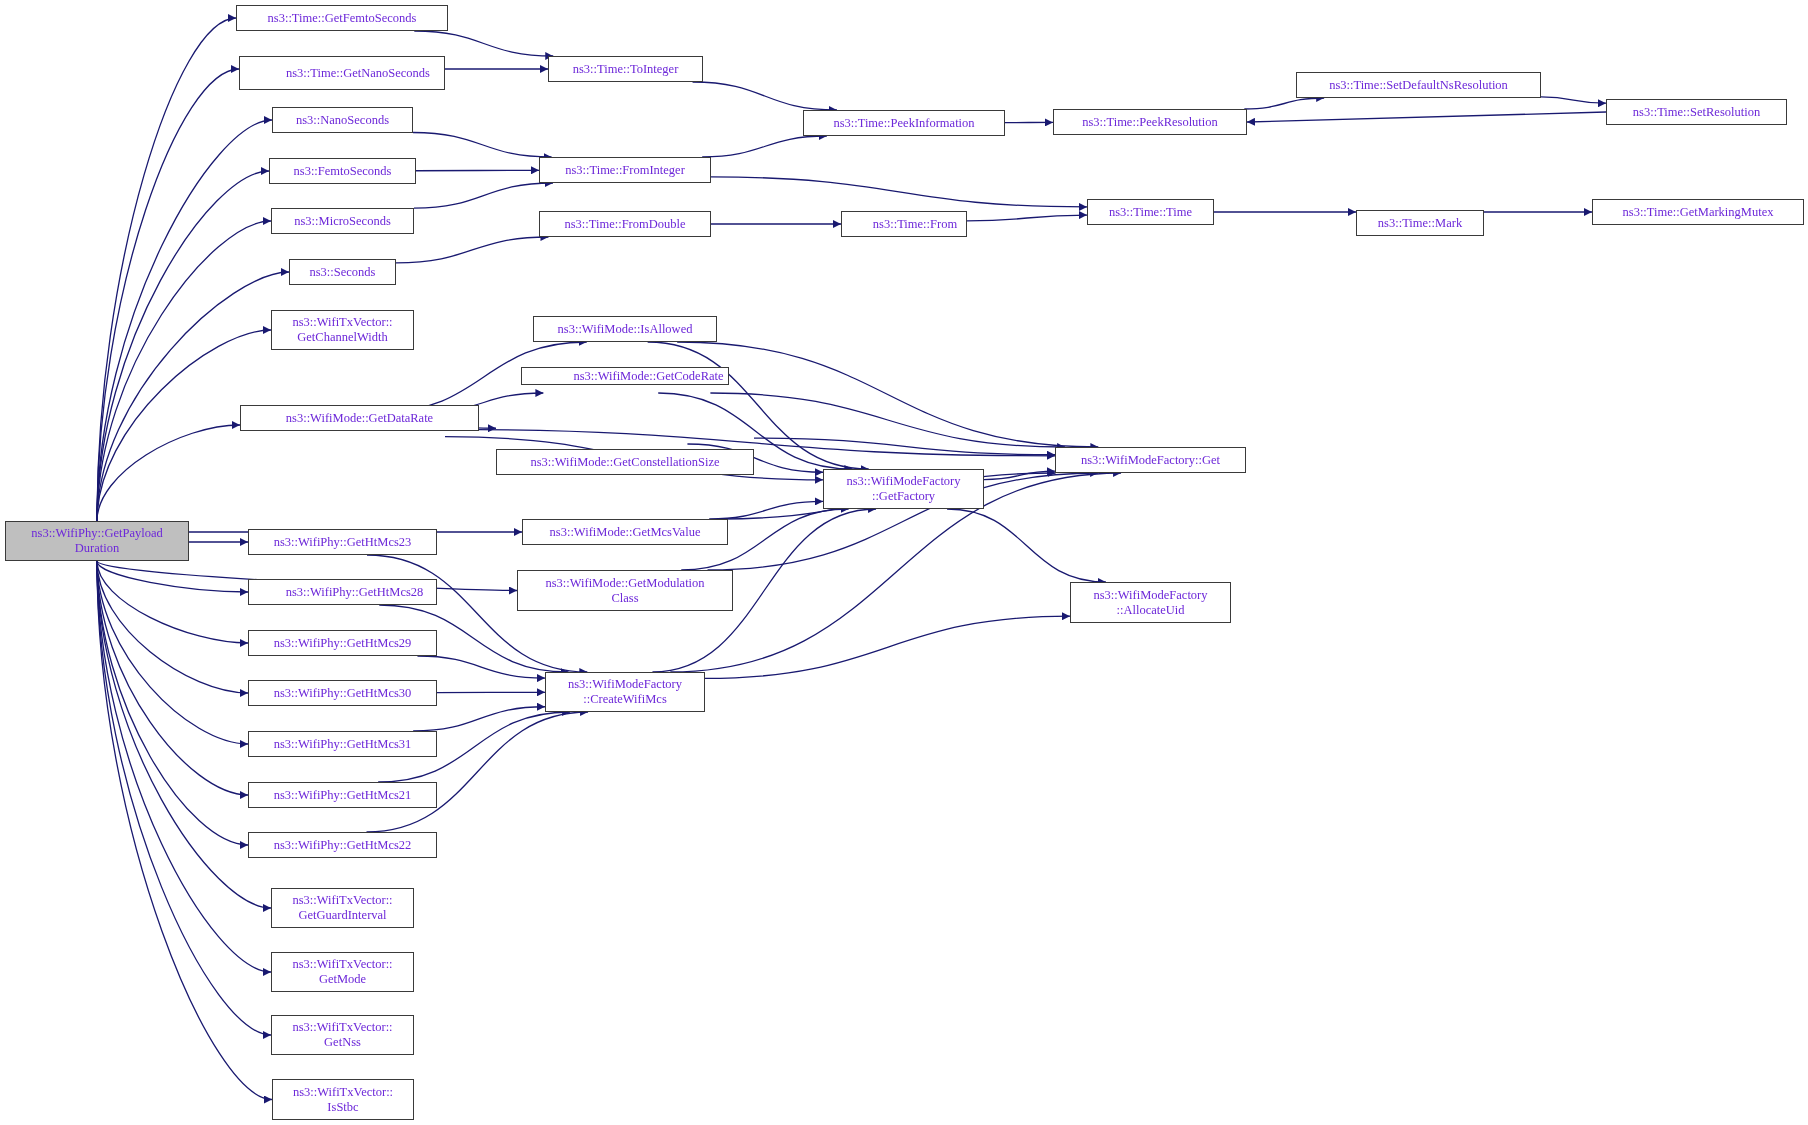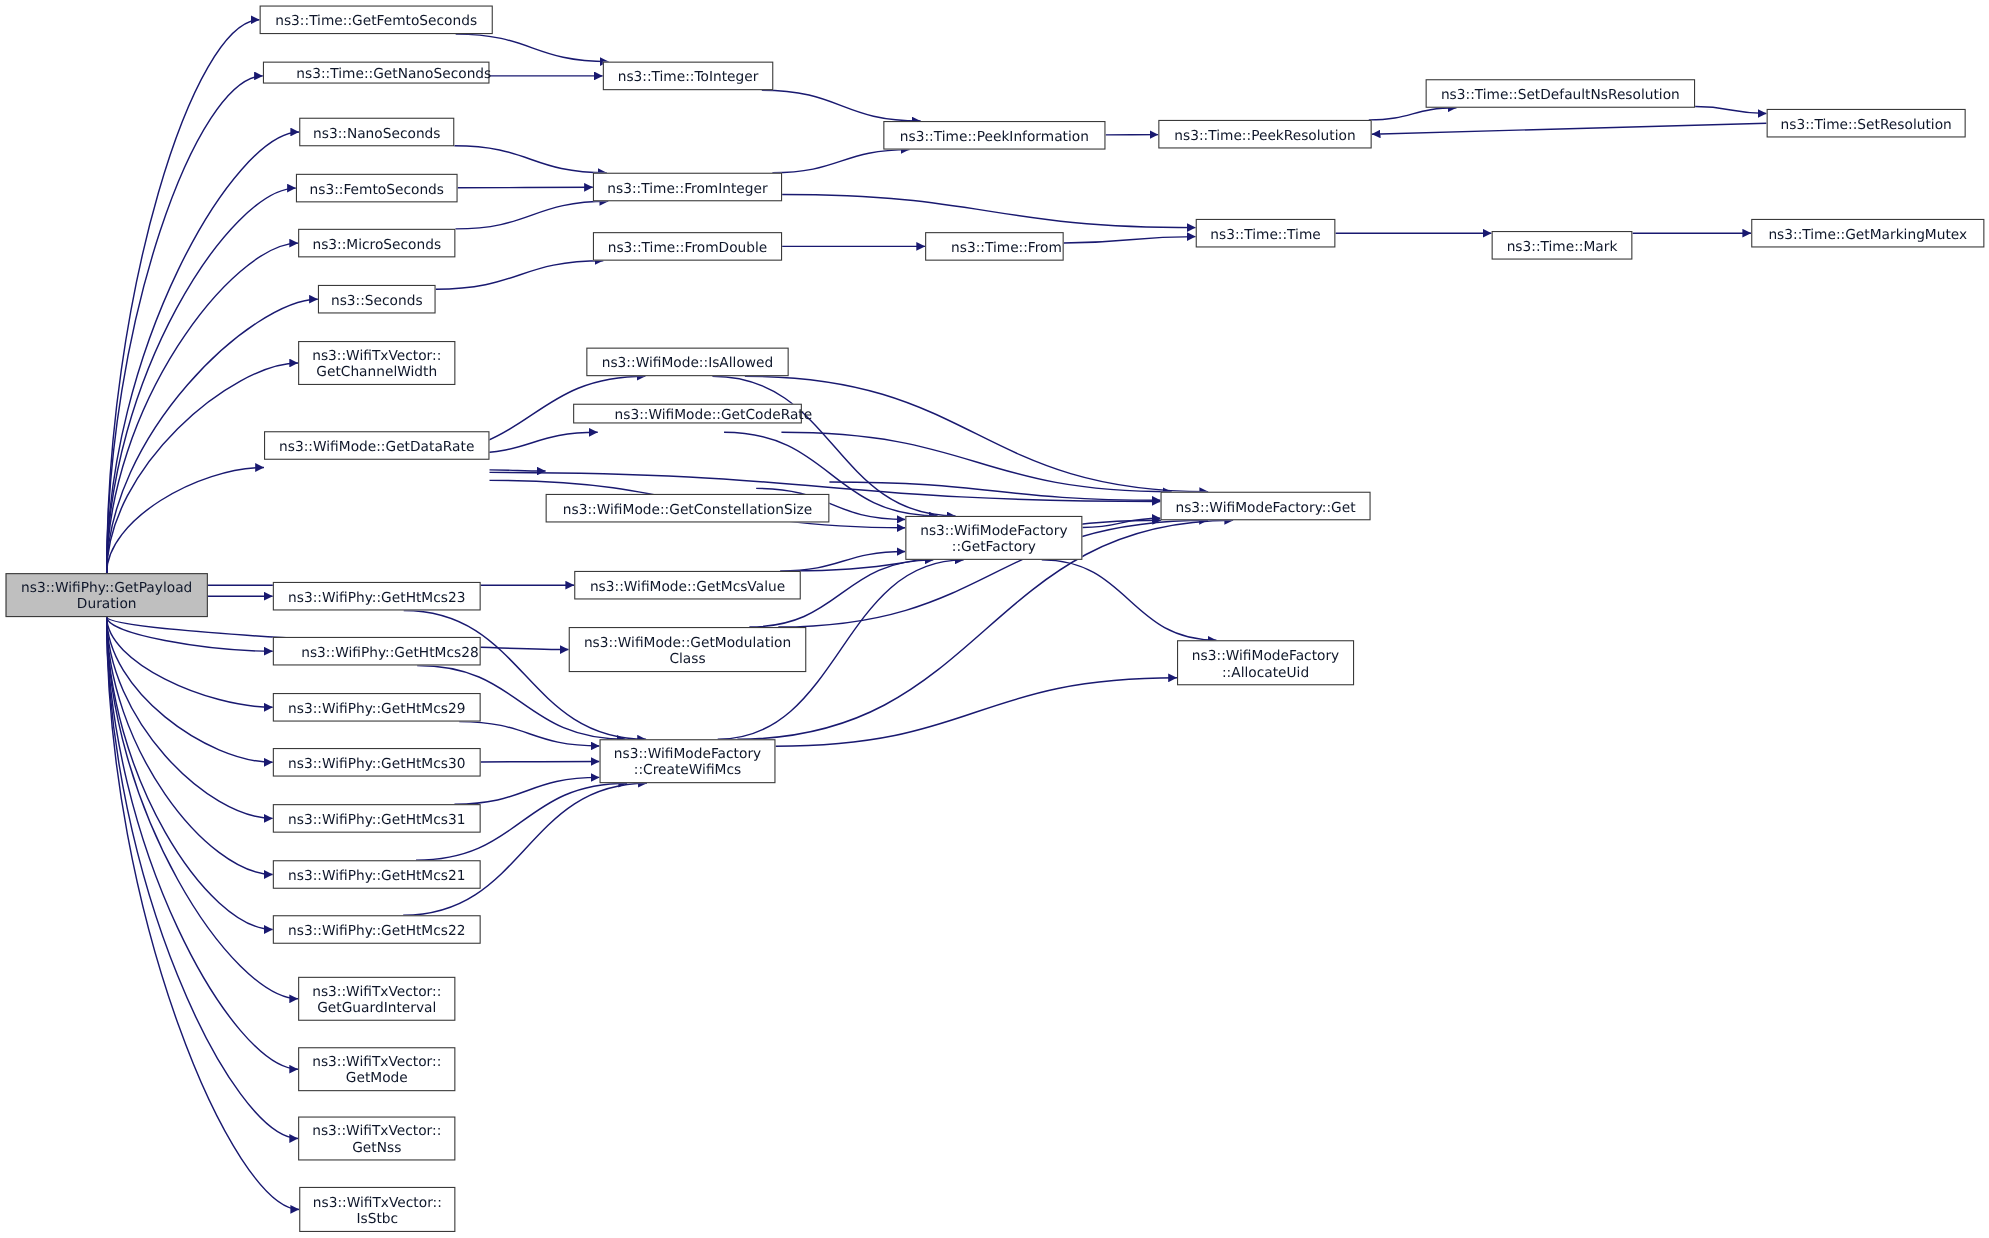--- a/index.html
+++ b/index.html
@@ -1,22 +1,22 @@
 <!DOCTYPE html>
 <html><head>
 <meta charset="utf-8">
 <style>
   html, body { margin: 0; padding: 0; background: #ffffff; }
   body { width: 1808px; height: 1125px; position: relative; overflow: hidden;
          font-family: "DejaVu Sans", sans-serif; }
   #graph { position: absolute; left: 0; top: 0; }
   .node { position: absolute; box-sizing: border-box; border: 1.5px solid #3a3a3a;
           background: #ffffff; display: flex; align-items: center; justify-content: center;
-          text-align: center; font-size: 12.5px; line-height: 15px; color: #0f172a;
-          white-space: pre; cursor: pointer; }
+          text-align: center; font-size: 12.5px; line-height: 15px; color: #6d28d9;
+          white-space: pre; cursor: pointer; font-family: Liberation Serif, serif; }
   .node.root { background: #bfbfbf; cursor: default; }
 </style>
 </head>
 <body>
 
 <svg id="graph" width="1808" height="1125">
   <defs>
     <marker id="arrow" viewBox="0 0 10 10" refX="10" refY="5" markerWidth="8" markerHeight="8" markerUnits="userSpaceOnUse" orient="auto">
       <path d="M0,0 L10,5 L0,10 z" fill="#191970"></path>
     </marker>
@@ -86,28 +86,28 @@
       <path d="M670.301724137931,672 C895.6778017241379,672 895.6778017241379,473 1121.0538793103449,473" fill="none" stroke="#191970" stroke-width="1.3" marker-end="url(#arrow)"></path>
       <path d="M705,678.3748810656517 C887.5,678.3748810656517 887.5,616.2102759276879 1070,616.2102759276879" fill="none" stroke="#191970" stroke-width="1.3" marker-end="url(#arrow)"></path>
       <path d="M984,479.5485829959514 C1019.5,479.5485829959514 1019.5,471.2125506072874 1055,471.2125506072874" fill="none" stroke="#191970" stroke-width="1.3" marker-end="url(#arrow)"></path>
       <path d="M947.0242290748898,509 C1026.455947136564,509 1026.455947136564,582 1105.887665198238,582" fill="none" stroke="#191970" stroke-width="1.3" marker-end="url(#arrow)"></path>
     </g>
 </svg>
 
 <div class="node root" style="left:5px;top:521px;width:184px;height:40px;">ns3::WifiPhy::GetPayload
 Duration</div>
 <div class="node" style="left:236px;top:5px;width:212px;height:26px;">ns3::Time::GetFemtoSeconds</div>
-<div class="node" style="left:239px;top:56px;width:206px;height:20px;padding-left:32px;">ns3::Time::GetNanoSeconds</div>
+<div class="node" style="left:239px;top:56px;width:206px;height:34px;padding-left:32px;">ns3::Time::GetNanoSeconds</div>
 <div class="node" style="left:272px;top:107px;width:141px;height:26px;">ns3::NanoSeconds</div>
 <div class="node" style="left:269px;top:158px;width:147px;height:26px;">ns3::FemtoSeconds</div>
 <div class="node" style="left:271px;top:208px;width:143px;height:26px;">ns3::MicroSeconds</div>
 <div class="node" style="left:289px;top:259px;width:107px;height:26px;">ns3::Seconds</div>
 <div class="node" style="left:271px;top:310px;width:143px;height:40px;">ns3::WifiTxVector::
 GetChannelWidth</div>
-<div class="node" style="left:240px;top:392px;width:205px;height:26px;">ns3::WifiMode::GetDataRate</div>
+<div class="node" style="left:240px;top:405px;width:239px;height:26px;">ns3::WifiMode::GetDataRate</div>
 <div class="node" style="left:248px;top:529px;width:189px;height:26px;">ns3::WifiPhy::GetHtMcs23</div>
 <div class="node" style="left:248px;top:579px;width:189px;height:26px;padding-left:24px;">ns3::WifiPhy::GetHtMcs28</div>
 <div class="node" style="left:248px;top:630px;width:189px;height:26px;">ns3::WifiPhy::GetHtMcs29</div>
 <div class="node" style="left:248px;top:680px;width:189px;height:26px;">ns3::WifiPhy::GetHtMcs30</div>
 <div class="node" style="left:248px;top:731px;width:189px;height:26px;">ns3::WifiPhy::GetHtMcs31</div>
 <div class="node" style="left:248px;top:782px;width:189px;height:26px;">ns3::WifiPhy::GetHtMcs21</div>
 <div class="node" style="left:248px;top:832px;width:189px;height:26px;">ns3::WifiPhy::GetHtMcs22</div>
 <div class="node" style="left:271px;top:888px;width:143px;height:40px;">ns3::WifiTxVector::
 GetGuardInterval</div>
 <div class="node" style="left:271px;top:952px;width:143px;height:40px;">ns3::WifiTxVector::

